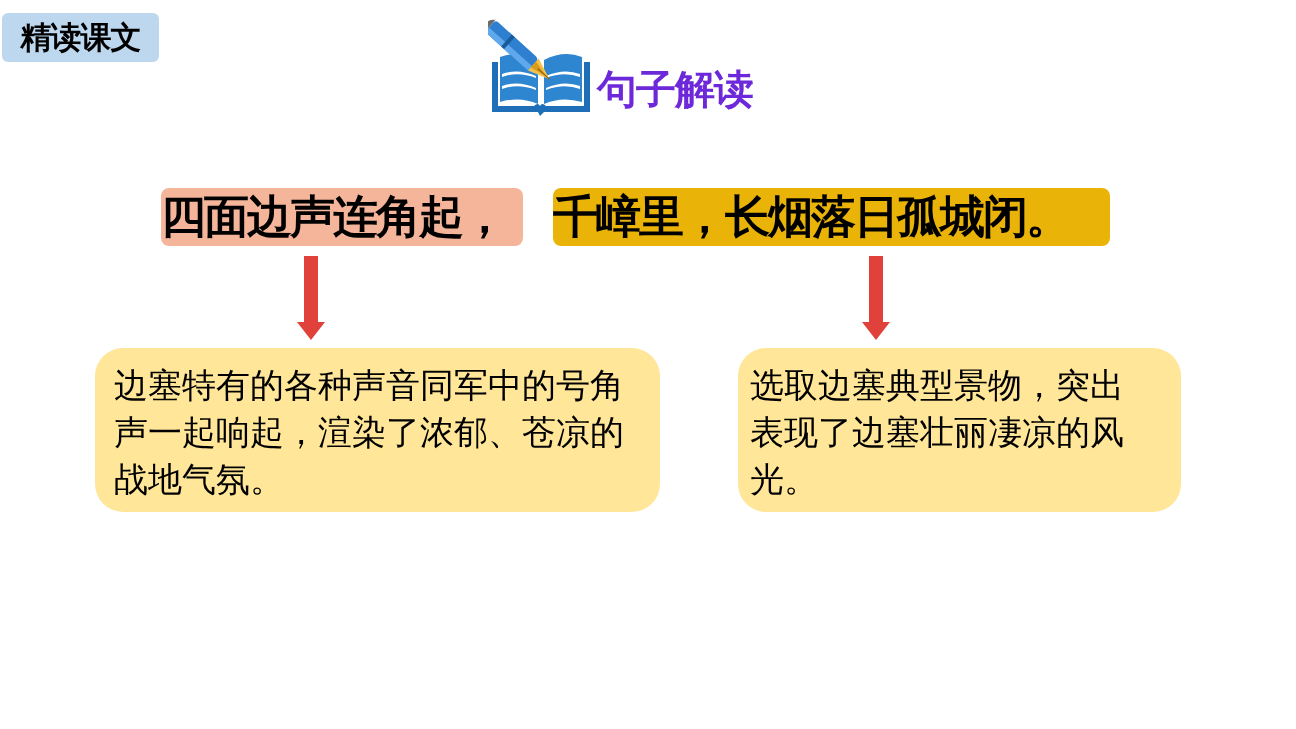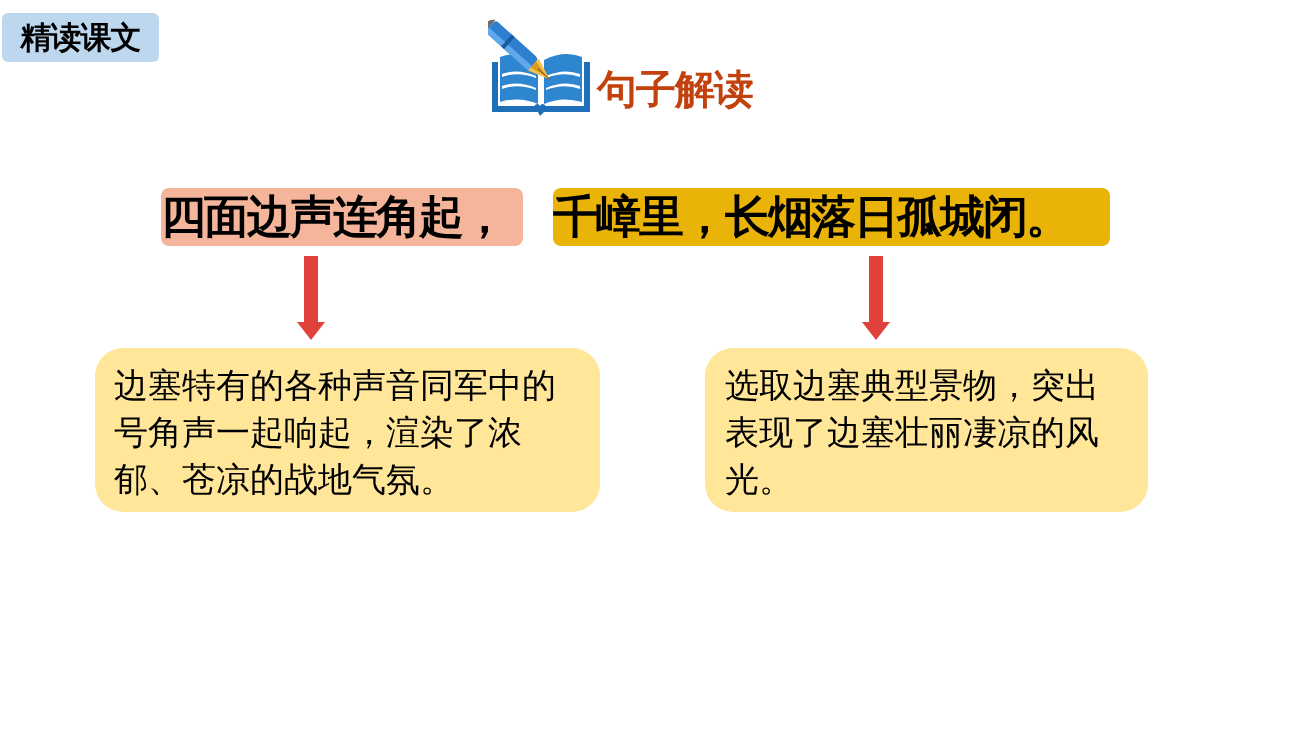--- a/index.html
+++ b/index.html
@@ -2,34 +2,34 @@
 <html><head>
 <meta charset="utf-8">
 <style>
   html, body { margin:0; padding:0; }
   body { width:1296px; height:729px; background:#ffffff; position:relative; overflow:hidden;
          font-family: "DejaVu Sans", "Liberation Sans", sans-serif; }
   .tag { position:absolute; left:2px; top:13px; width:157px; height:49px; background:#bdd7ee;
          border-radius:6px; font-weight:bold; font-size:31px; color:#000; line-height:49px;
          text-align:center; letter-spacing:-1px; }
   .title-icon { position:absolute; left:488px; top:12px; width:105px; height:105px; }
-  .title { position:absolute; left:597px; top:62px; font-size:40px; font-weight:bold; color:#c2410c;
+  .title { position:absolute; left:597px; top:62px; font-size:40px; font-weight:bold; color:#6d28d9;
            line-height:54px; letter-spacing:-1px; }
   .verse { position:absolute; top:188px; height:58px; border-radius:8px; font-size:45px; font-weight:bold;
            color:#000; line-height:58px; white-space:nowrap; letter-spacing:-2px; }
   .verse.left { left:161px; width:362px; background:#f4b59a; }
   .verse.right { left:553px; width:557px; background:#eab308; }
   .verse span { display:block; margin-left:0px; }
   .arrow { position:absolute; width:40px; height:86px; }
   .arrow.left { left:291px; top:256px; }
   .arrow.right { left:856px; top:256px; }
   .note { position:absolute; top:348px; height:164px; background:#ffe699; border-radius:28px;
           font-size:34px; color:#000; line-height:47px; box-sizing:border-box; padding:14px 16px 0 19px; }
-  .note.left { left:95px; width:505px; }
-  .note.right { left:705px; width:443px; padding-left:20px; padding-right:40px; }
+  .note.left { left:95px; width:565px; }
+  .note.right { left:738px; width:443px; padding-left:12px; padding-right:40px; }
 </style>
 </head>
 <body>
 
 <div class="tag">
   <span>精读课文</span>
 </div>
 
 <div class="title-icon">
   <svg width="105" height="105" viewBox="0 0 105 105">

